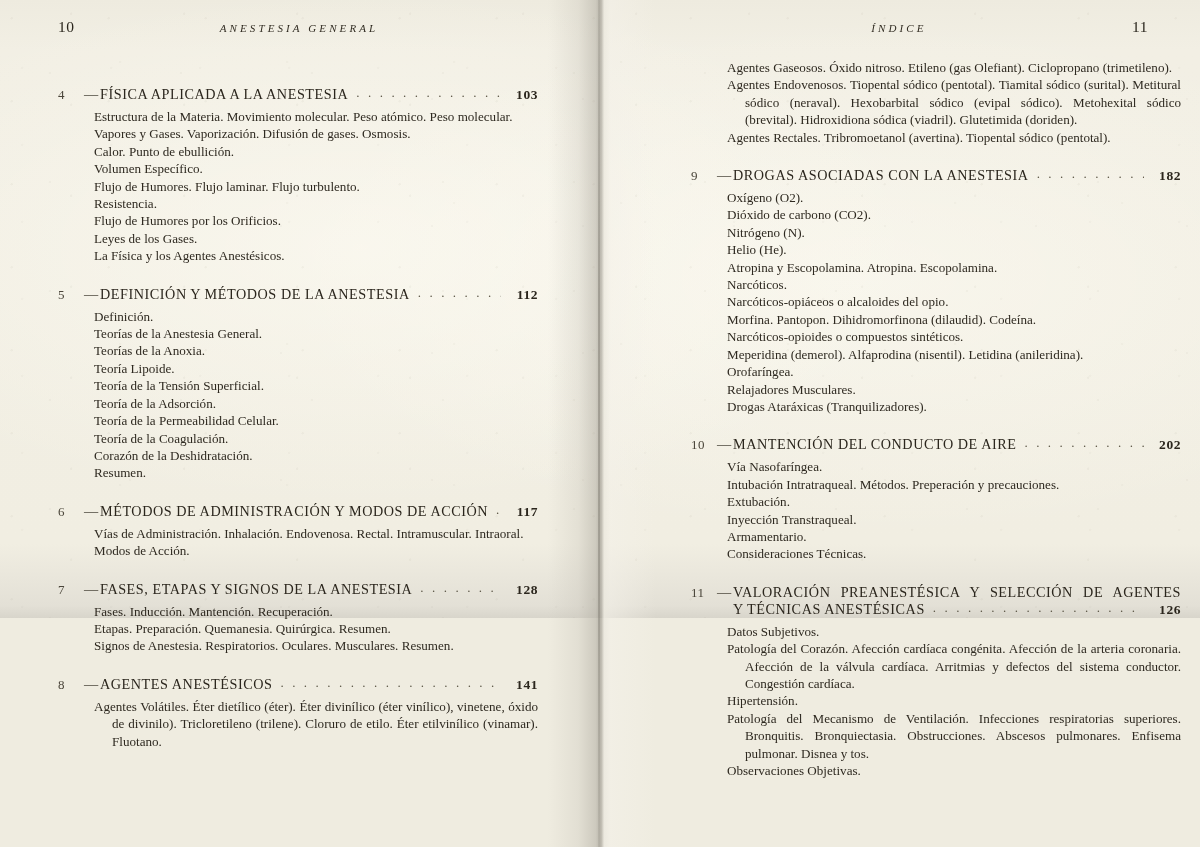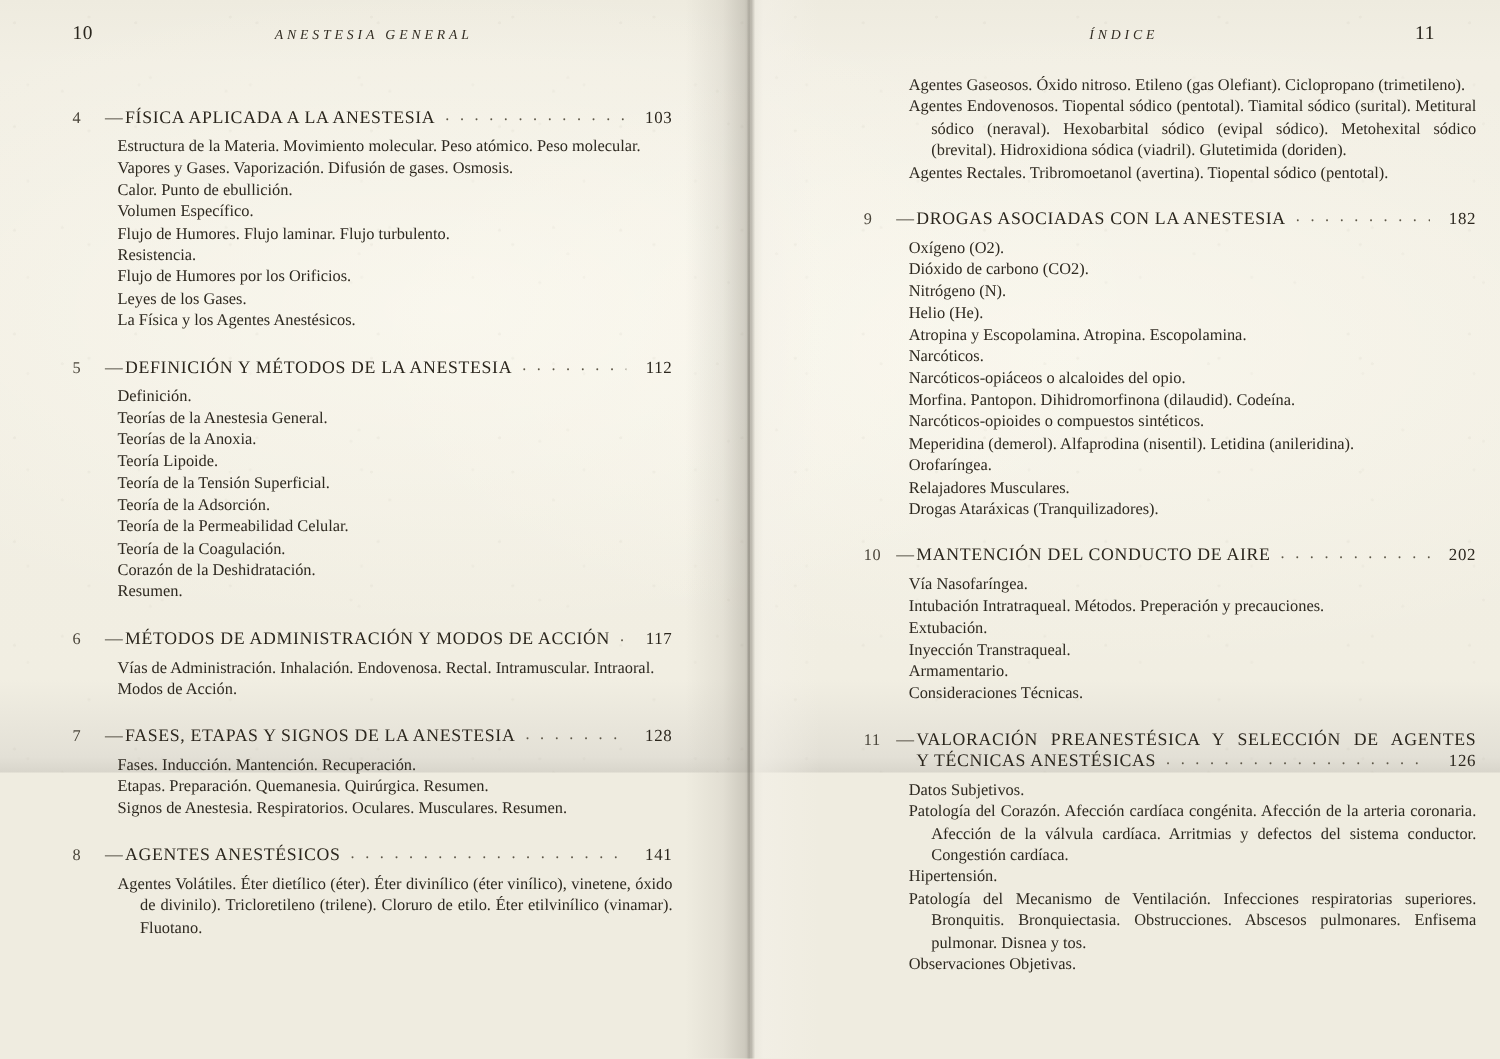--- a/index.html
+++ b/index.html
@@ -72,21 +72,21 @@
   .chap-num{
     width:26px;flex:0 0 26px;text-align:left;font-size:13px;color:#4a453a;
   }
   .chap-dash{flex:0 0 16px;color:#4a453a;}
   .chap-title{flex:0 0 auto;}
   .leader{
     flex:1 1 auto;margin:0 7px 0 8px;position:relative;top:-2px;
     overflow:hidden;white-space:nowrap;
     color:#5d5748;font-size:13px;letter-spacing:2.6px;
   }
-  .chap-page{flex:0 0 auto;font-size:13.5px;color:#2b261d;min-width:30px;text-align:right;}
+  .chap-page{flex:0 0 auto;font-size:13.5px;color:#2b261d;min-width:30px;text-align:right;font-weight:bold;}
 
   
   .chap-head.twoline{display:block;white-space:normal;}
   .chap-head.twoline .line1{
     display:flex;align-items:baseline;white-space:nowrap;
   }
   .chap-head.twoline .line1 .t{
     flex:1 1 auto;text-align:justify;text-align-last:justify;
     white-space:normal;
   }

